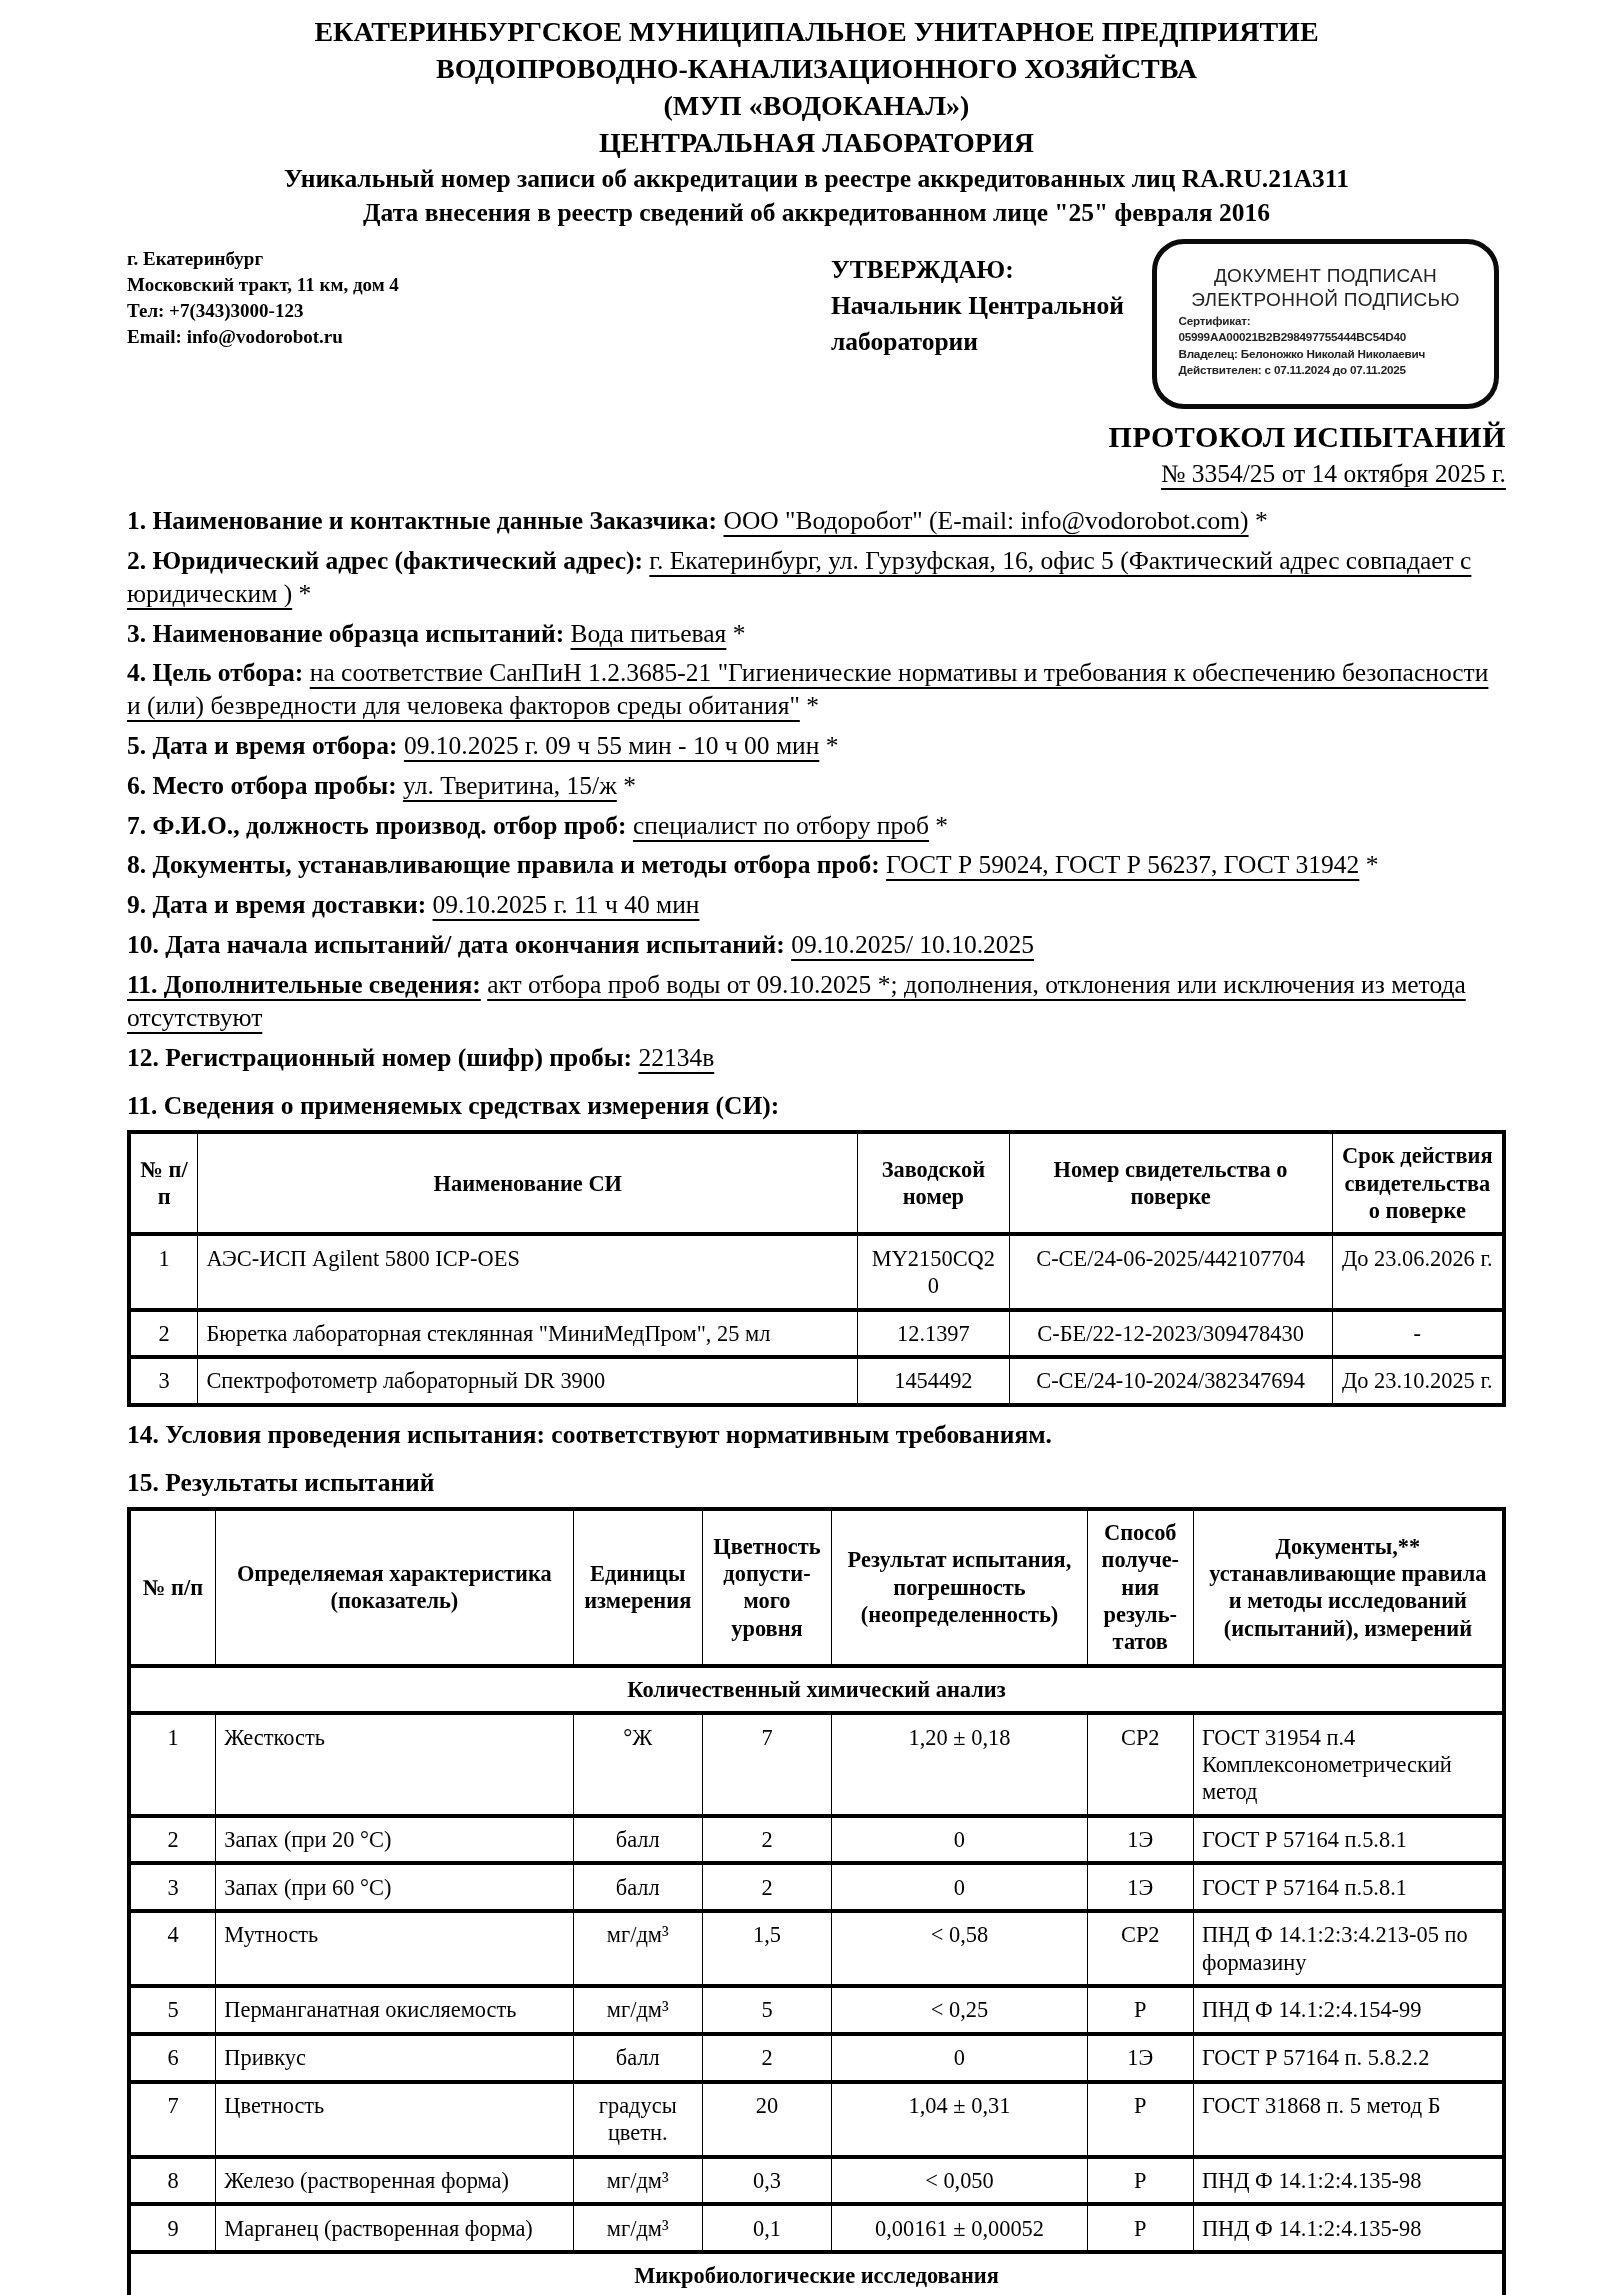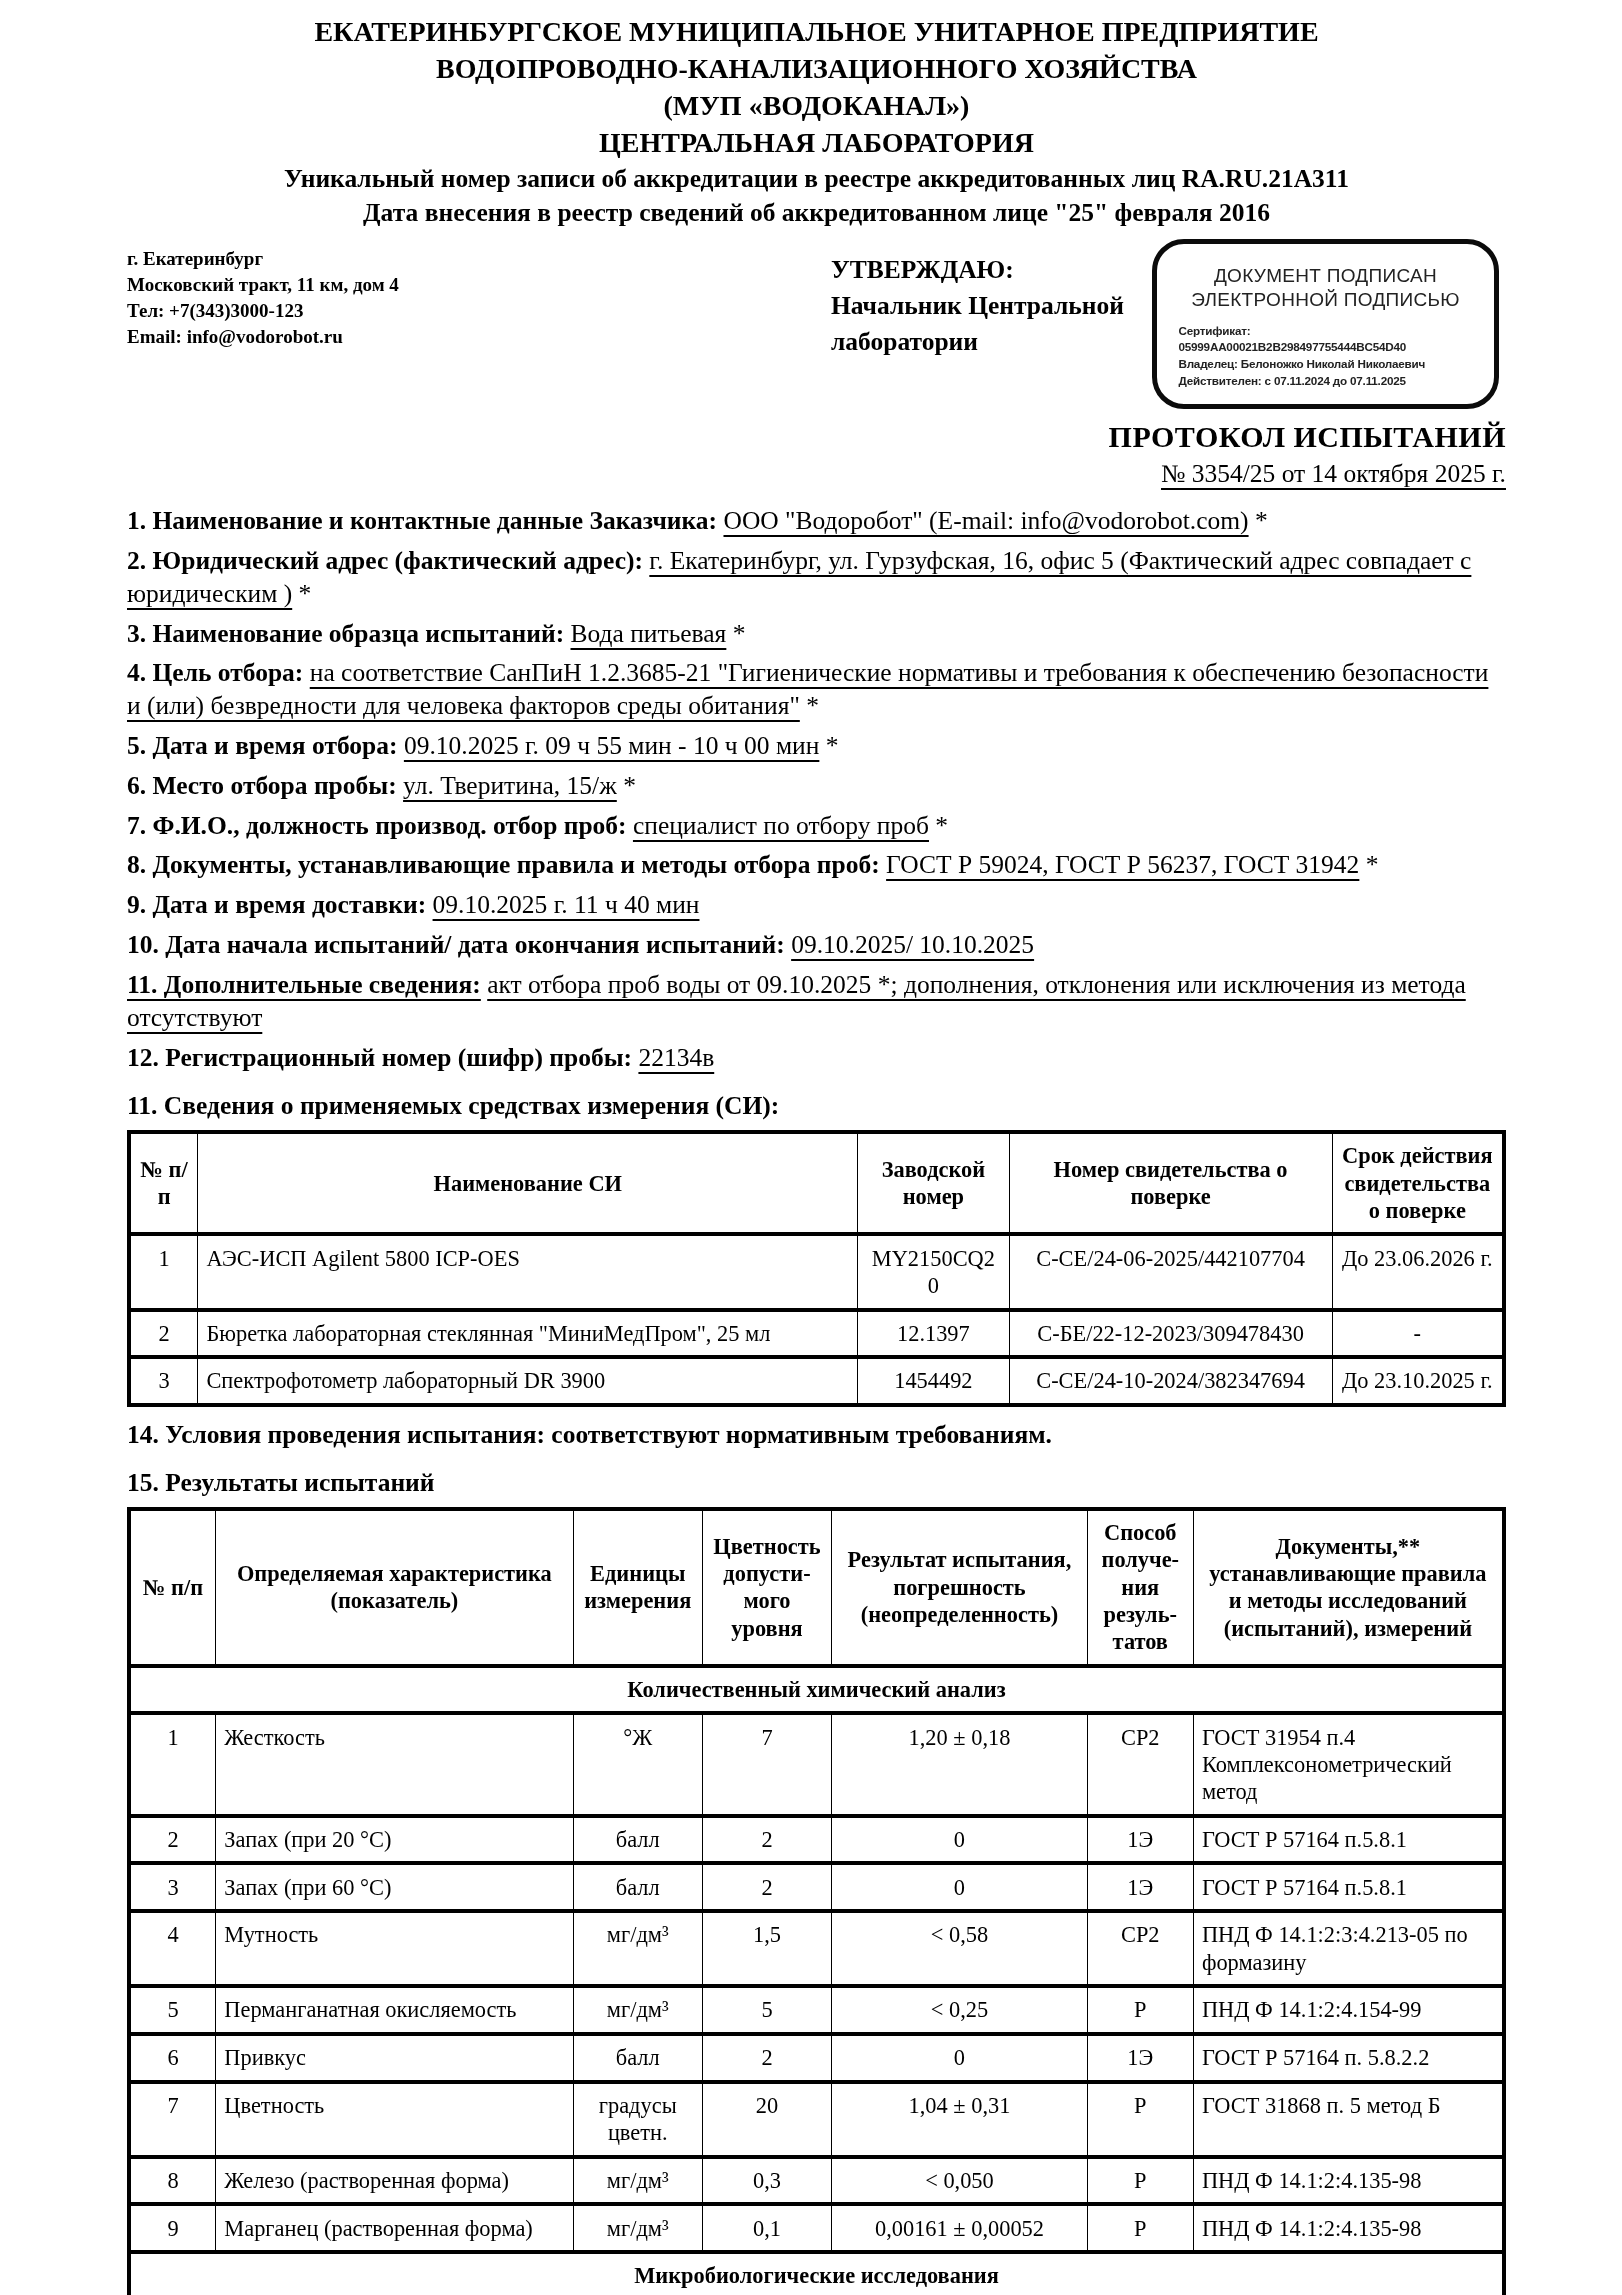--- a/index.html
+++ b/index.html
@@ -11,21 +11,21 @@
   }
   
   .org-line{font-size:28px;font-weight:bold;text-align:center;line-height:1.32;}
   .org-line.small{font-size:25.5px;}
   .info-row{position:relative;height:178px;margin-top:9.2px;}
   .contacts{position:absolute;left:0;top:7.1px;font-size:19px;font-weight:bold;line-height:1.38;}
   .approve{position:absolute;left:704px;top:13.3px;font-size:25.5px;font-weight:bold;line-height:1.42;}
   .stamp{
     position:absolute;left:1025px;top:0;width:347px;height:170px;box-sizing:border-box;
     border:5.6px solid #0b0b0b;border-radius:32px;padding:20.4px 21.4px 14.3px;
-    display:flex;flex-direction:column;justify-content:space-between;
+    display:flex;flex-direction:column;justify-content:flex-start;
     font-family:"Liberation Sans","DejaVu Sans",sans-serif;color:#222;
   }
   .stamp-title{text-align:center;font-size:19px;line-height:1.28;letter-spacing:0.3px;}
   .stamp-small{font-size:11.7px;font-weight:bold;line-height:1.42;letter-spacing:-0.2px;}
   
   .title-block{margin-top:3px;text-align:right;}
   .doc-title{font-size:30px;font-weight:bold;letter-spacing:0.5px;}
   .doc-number{font-size:25.5px;margin-top:5.1px;}
   .u{text-decoration:underline;text-decoration-thickness:2px;text-underline-offset:5.6px;}
   

